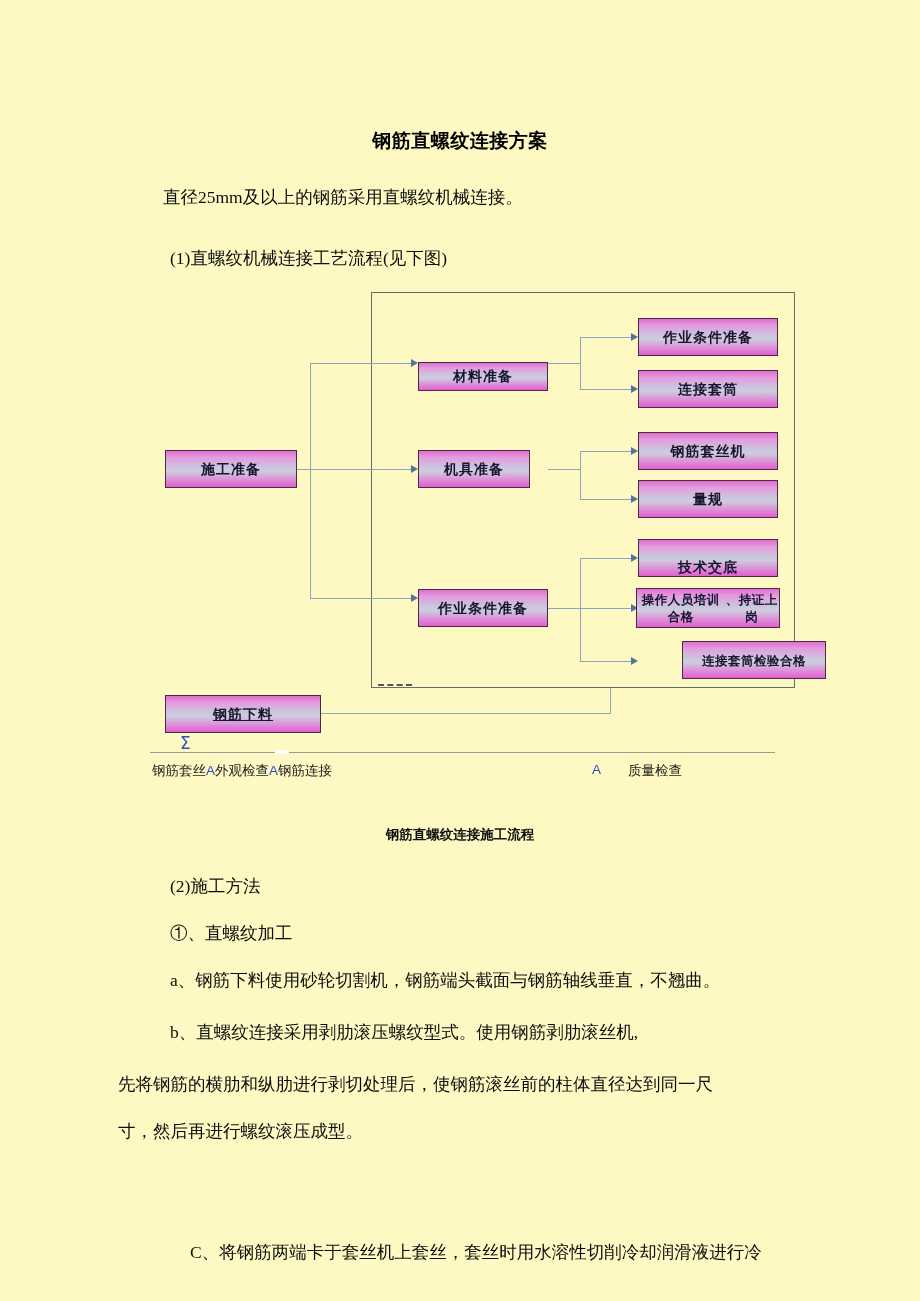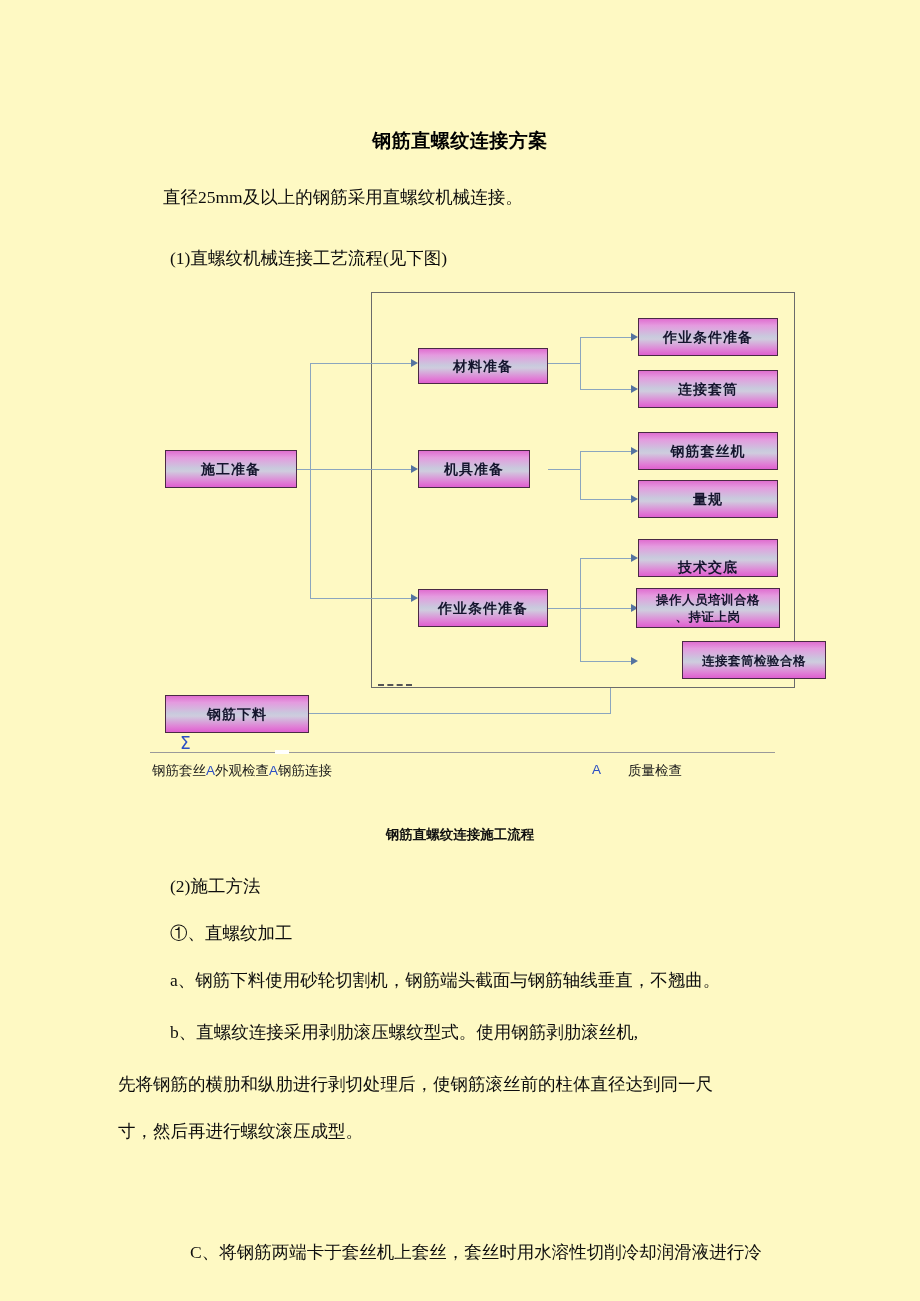--- a/index.html
+++ b/index.html
@@ -193,21 +193,21 @@
 
     <div class="line hline" style="left:297px; top:469px; width:64px;"></div>
     <div class="line vline" style="left:310px; top:363px; height:235px;"></div>
     <div class="line hline" style="left:310px; top:363px; width:105px;"></div>
     <div class="line hline" style="left:310px; top:598px; width:105px;"></div>
     <div class="line hline" style="left:330px; top:469px; width:85px;"></div>
     <div class="arrow-r" style="left:411px; top:359px;"></div>
     <div class="arrow-r" style="left:411px; top:465px;"></div>
     <div class="arrow-r" style="left:411px; top:594px;"></div>
 
-    <div class="node" style="left:418px; top:348px; width:130px; height:36px;">
+    <div class="node" style="left:418px; top:362px; width:130px; height:29px;">
       <span>材料准备</span>
     </div>
     <div class="node" style="left:418px; top:450px; width:112px; height:38px;">
       <span>机具准备</span>
     </div>
     <div class="node" style="left:418px; top:589px; width:130px; height:38px;">
       <span>作业条件准备</span>
     </div>
 
     <div class="line hline" style="left:548px; top:363px; width:32px;"></div>
@@ -241,33 +241,33 @@
     </div>
     <div class="node" style="left:638px; top:432px; width:140px; height:38px;">
       <span>钢筋套丝机</span>
     </div>
     <div class="node" style="left:638px; top:480px; width:140px; height:38px;">
       <span>量规</span>
     </div>
     <div class="node" style="left:638px; top:539px; width:140px; height:38px;align-items:flex-end;">
       <span>技术交底</span>
     </div>
-    <div class="node small" style="left:636px; top:588px; width:144px; height:40px; flex-direction:column;">
+    <div class="node small" style="left:636px; top:588px; width:144px; height:40px; flex-direction:row;">
       <span>操作人员培训合格</span>
       <span>、持证上岗</span>
     </div>
     <div class="node small" style="left:636px; top:641px; width:144px; height:38px;margin-left:46px;">
       <span>连接套筒检验合格</span>
     </div>
 
     <div class="line vline" style="left:610px; top:688px; height:25px;"></div>
     <div class="line hline" style="left:300px; top:713px; width:311px;"></div>
     <div class="arrow-l" style="left:294px; top:709px;"></div>
 
-    <div class="node" style="left:165px; top:695px; width:144px; height:38px;">
+    <div class="node" style="left:165px; top:695px; width:156px; height:38px;text-decoration:underline;">
       <span>钢筋下料</span>
     </div>
 
     <div class="sum-line"></div>
     <div class="sum-gap"></div>
     <div class="sigma">Σ</div>
 
     <div class="legend-row legend-left">
       <span>钢筋套丝</span><span class="blue-a">A</span><span>外观检查</span><span class="blue-a">A</span><span>钢筋连接</span>
     </div>

